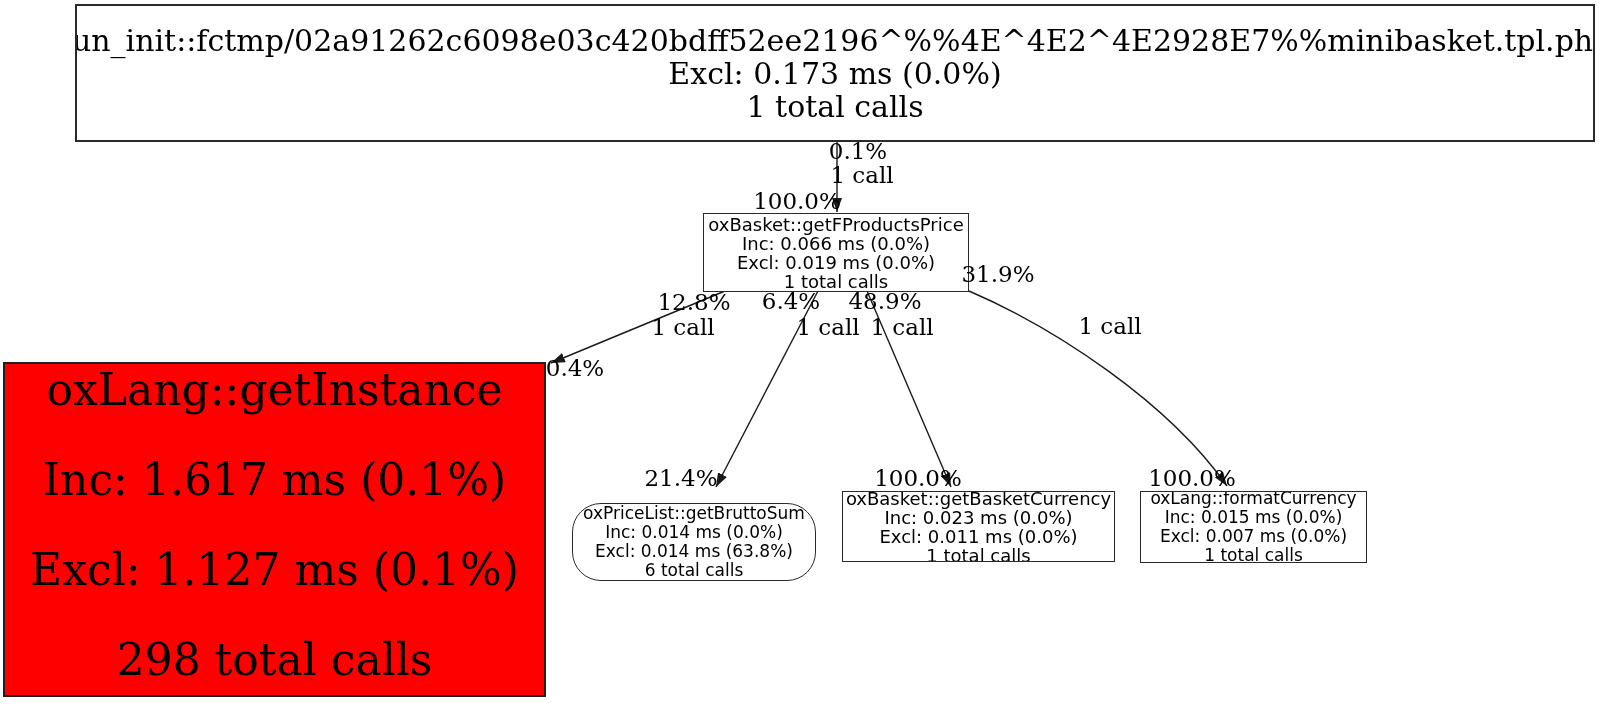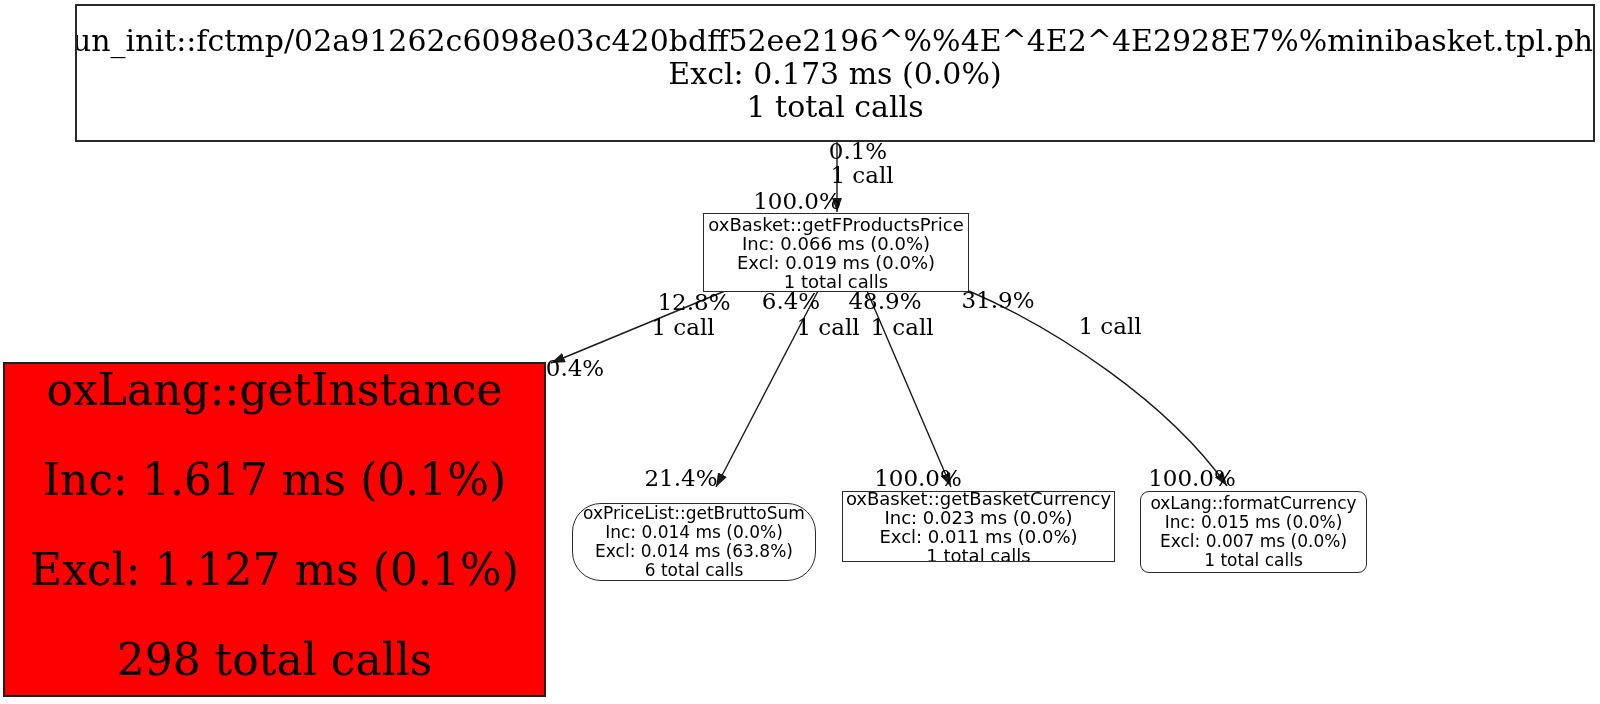--- a/index.html
+++ b/index.html
@@ -52,22 +52,22 @@
   }
   .node-b1 {
     left: 572px; top: 503px; width: 244px; height: 78px;
     font-size: 17px; line-height: 19px; border-radius: 29px;
   }
   .node-b2 {
     left: 842px; top: 491px; width: 273px; height: 71px;
     font-size: 18px; line-height: 19px;
   }
   .node-b3 {
-    left: 1140px; top: 491px; width: 227px; height: 82px;
-    font-size: 17px; line-height: 19px; border-radius: 9px;
+    left: 1140px; top: 491px; width: 227px; height: 72px;
+    font-size: 17px; line-height: 19px;
   }
   .elabel {
     position: absolute;
     transform: translate(-50%, -50%);
     font-family: "DejaVu Serif", serif;
     font-size: 23px;
     line-height: 23px;
     color: #000000;
     white-space: nowrap;
   }
@@ -142,17 +142,17 @@
   <div class="elabel" style="left:575px;top:368px;">0.4%</div>
 
   <div class="elabel" style="left:791px;top:301px;">6.4%</div>
   <div class="elabel" style="left:828px;top:327px;">1 call</div>
   <div class="elabel" style="left:681px;top:478px;">21.4%</div>
 
   <div class="elabel" style="left:885px;top:301px;text-align:center;">48.9%</div>
   <div class="elabel" style="left:902px;top:327px;">1 call</div>
   <div class="elabel" style="left:918px;top:478px;">100.0%</div>
 
-  <div class="elabel" style="left:998px;top:274px;margin-top:26px;">31.9%</div>
+  <div class="elabel" style="left:998px;top:274px;">31.9%</div>
   <div class="elabel" style="left:1110px;top:326px;">1 call</div>
   <div class="elabel" style="left:1192px;top:478px;">100.0%</div>
 
 </div>
 
 </body></html>

